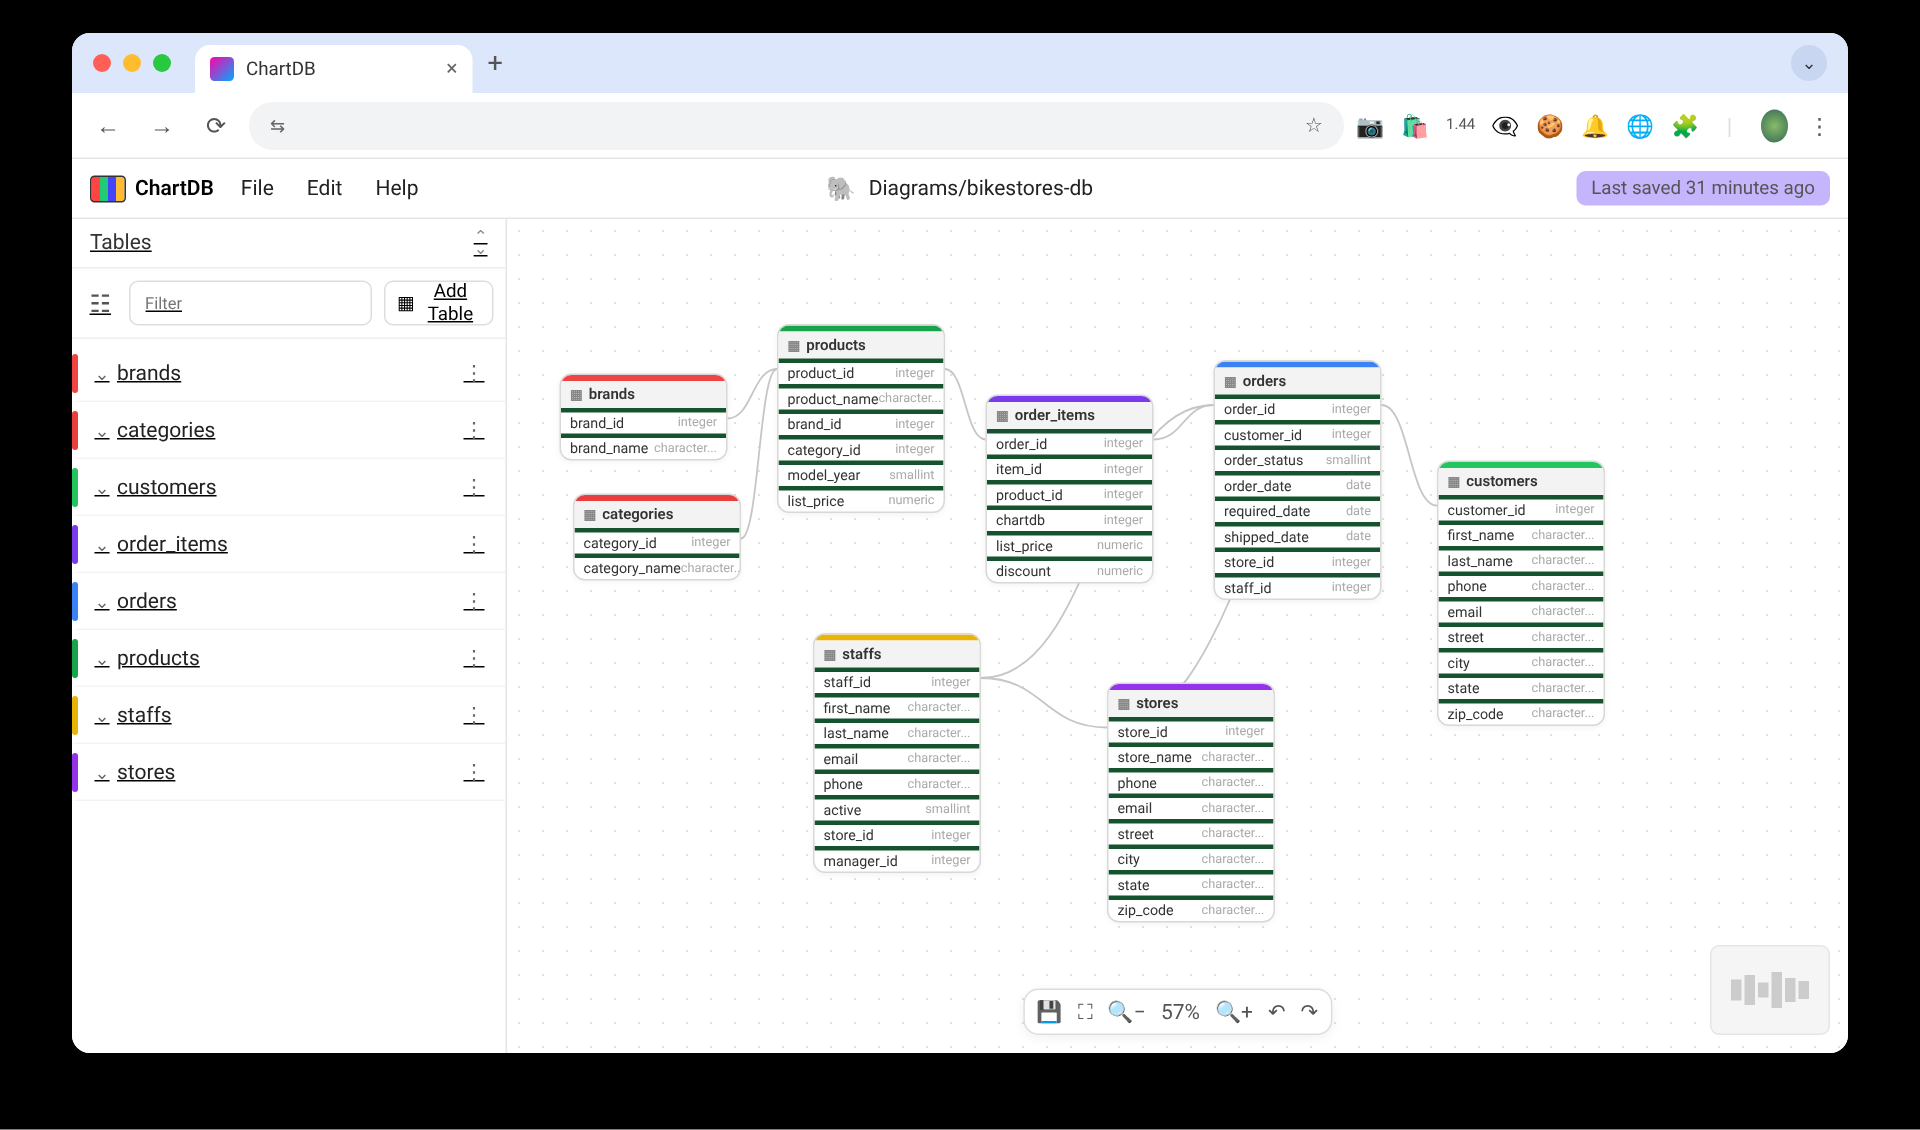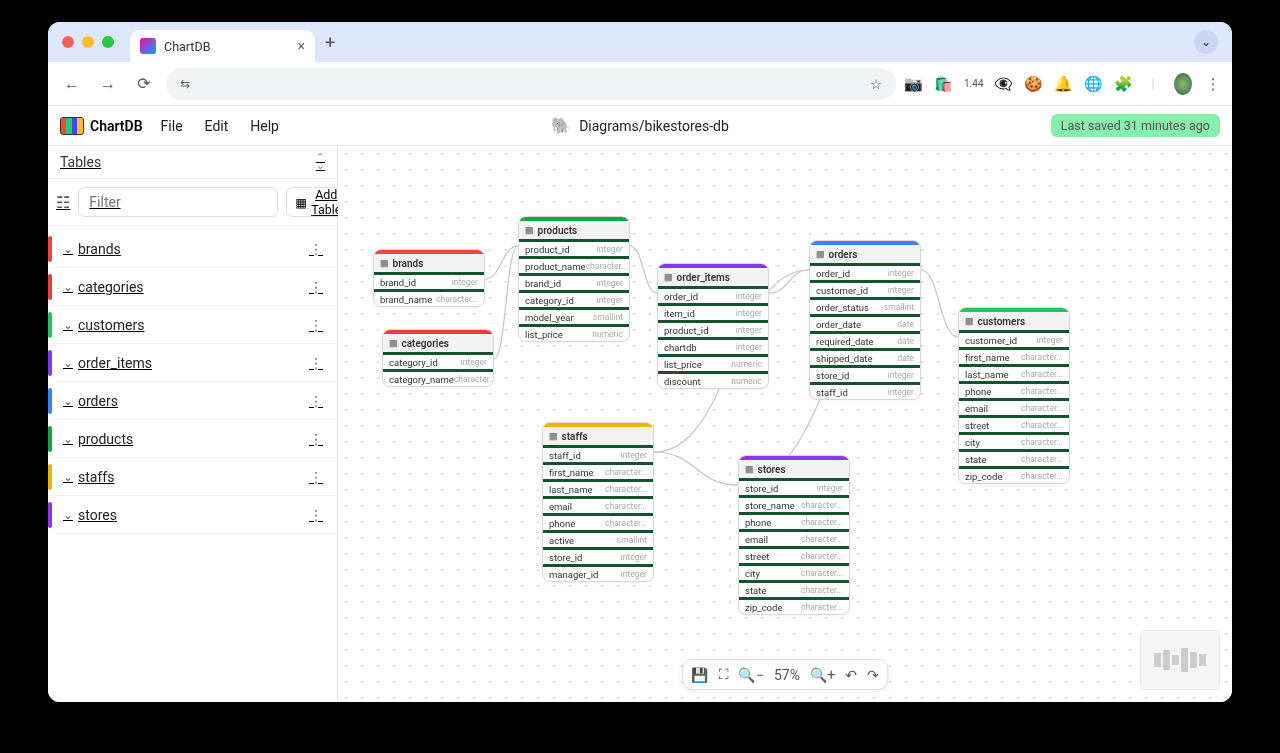--- a/index.html
+++ b/index.html
@@ -23,28 +23,28 @@
 .avatar { width:22px; height:22px; border-radius:50%; background: radial-gradient(circle,#8b6,#365); }
 .kebab { cursor:pointer; color:#555; }
 .app { height: calc(100% - 84px); display:flex; flex-direction:column; }
 .app-header { height:40px; border-bottom:1px solid #e5e5e5; display:flex; align-items:center; padding:0 12px; font-size:14px; position:relative; }
 .logo { display:flex; align-items:center; gap:6px; font-weight:600; margin-right:18px; }
 .logo-swatch { width:24px; height:18px; background:linear-gradient(90deg,#f44 0 25%,#2c7 25% 50%,#44f 50% 75%,#fb3 75%); border:1px solid #333; border-radius:3px; }
 .menu { display:flex; gap:22px; color:#222; }
 .menu span { cursor:pointer; }
 .center-title { position:absolute; left:50%; transform:translateX(-50%); display:flex; align-items:center; gap:8px; color:#222; font-size:14px; }
 .elephant { font-size:16px; }
-.saved { margin-left:auto; background:#86efac; padding:4px 10px; border-radius:6px; font-size:12.5px; color:#555; }
+.saved { margin-left:auto; background:#c4b5fd; padding:4px 10px; border-radius:6px; font-size:12.5px; color:#555; }
 .app-body { flex:1; display:flex; overflow:hidden;text-decoration:underline; }
 .sidebar { width:290px; border-right:1px solid #e5e5e5; display:flex; flex-direction:column; background:#fff; }
 .sidebar-head { padding:8px 12px; display:flex; align-items:center; font-size:14px; color:#333; border-bottom:1px solid #eee; }
 .updown { margin-left:auto; color:#888; font-size:11px; line-height:8px; cursor:pointer; }
 .sidebar-tools { display:flex; align-items:center; gap:8px; padding:8px; border-bottom:1px solid #eee; }
 .list-toggle { width:28px; height:28px; display:flex; align-items:center;justify-content:center; border-radius:6px; cursor:pointer; color:#555; }
-.filter { flex:1; height:30px; border:1px solid #ddd; border-radius:6px; padding:0 10px; font-size:14px; color:#666; outline:none; }
+.filter { flex:1; height:30px; border:1px solid #ddd; border-radius:6px; padding:0 10px; font-size:11px; color:#666; outline:none; }
 .add-btn { height:30px; border:1px solid #ddd; border-radius:6px; padding:0 8px; font-size:12.5px; display:flex; align-items:center; gap:4px; background:#fff; cursor:pointer; }
 .table-list { flex:1; overflow:auto; padding:4px 0; }
 .table-item { display:flex; align-items:center; height:38px; padding:0 8px 0 0; font-size:14px; color:#222; border-bottom:1px solid #f3f3f3; border-left:4px solid transparent; cursor:pointer; position:relative; }
 .tbar { width:4px; height:26px; border-radius:3px; margin-right:6px; margin-left:-4px; }
 .table-item .chev { width:20px; color:#666; font-size:12px; text-align:center; }
 .table-item .dots { margin-left:auto; color:#666; cursor:pointer; padding:0 6px; }
 .canvas { flex:1; position:relative; background:#fff; background-image: radial-gradient(#e0e0e0 1px, transparent 1px); background-size:16px 16px; overflow:hidden; }
 .card { position:absolute; background:#fff; border:1px solid #d8d8d8; border-radius:8px; box-shadow:0 1px 4px rgba(0,0,0,0.05); width:112px; overflow:hidden; }
 .card .cap { height:4px; border-radius:6px 6px 0 0; }
 .card .title-row { height:18px; display:flex; align-items:center; padding:0 6px; gap:4px; font-size:10px; font-weight:600; color:#333; background:#f3f3f3; }

